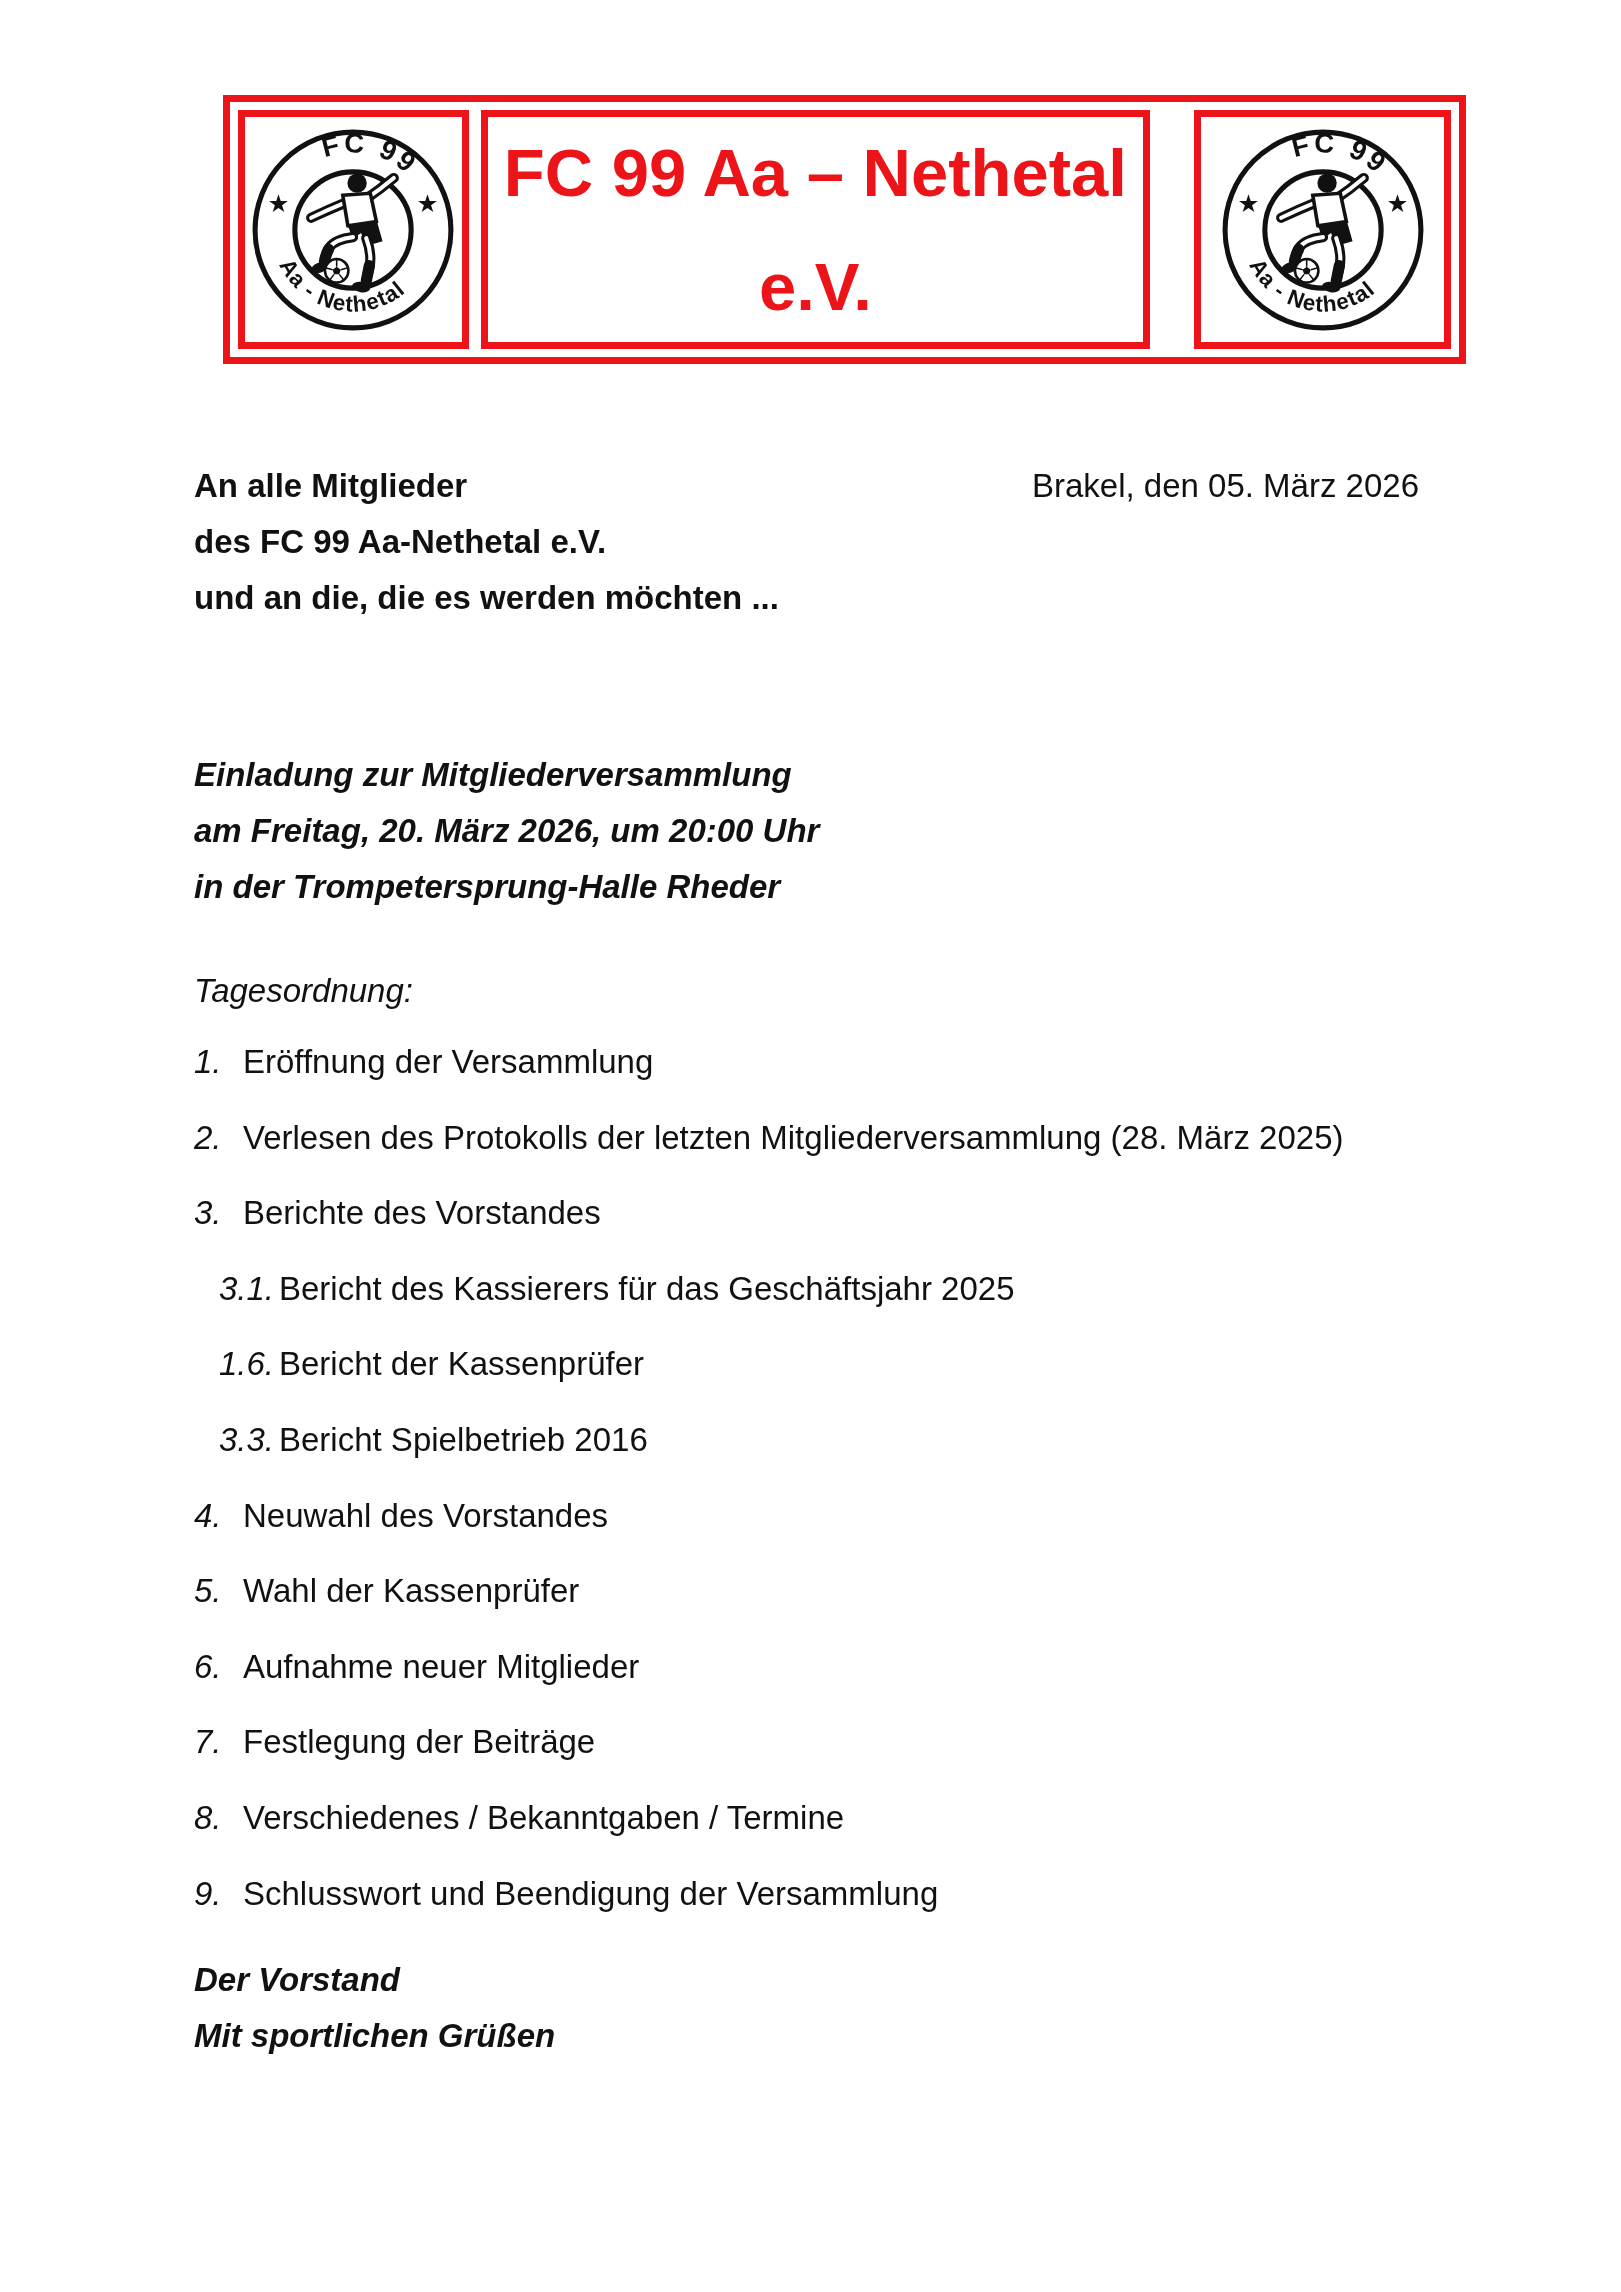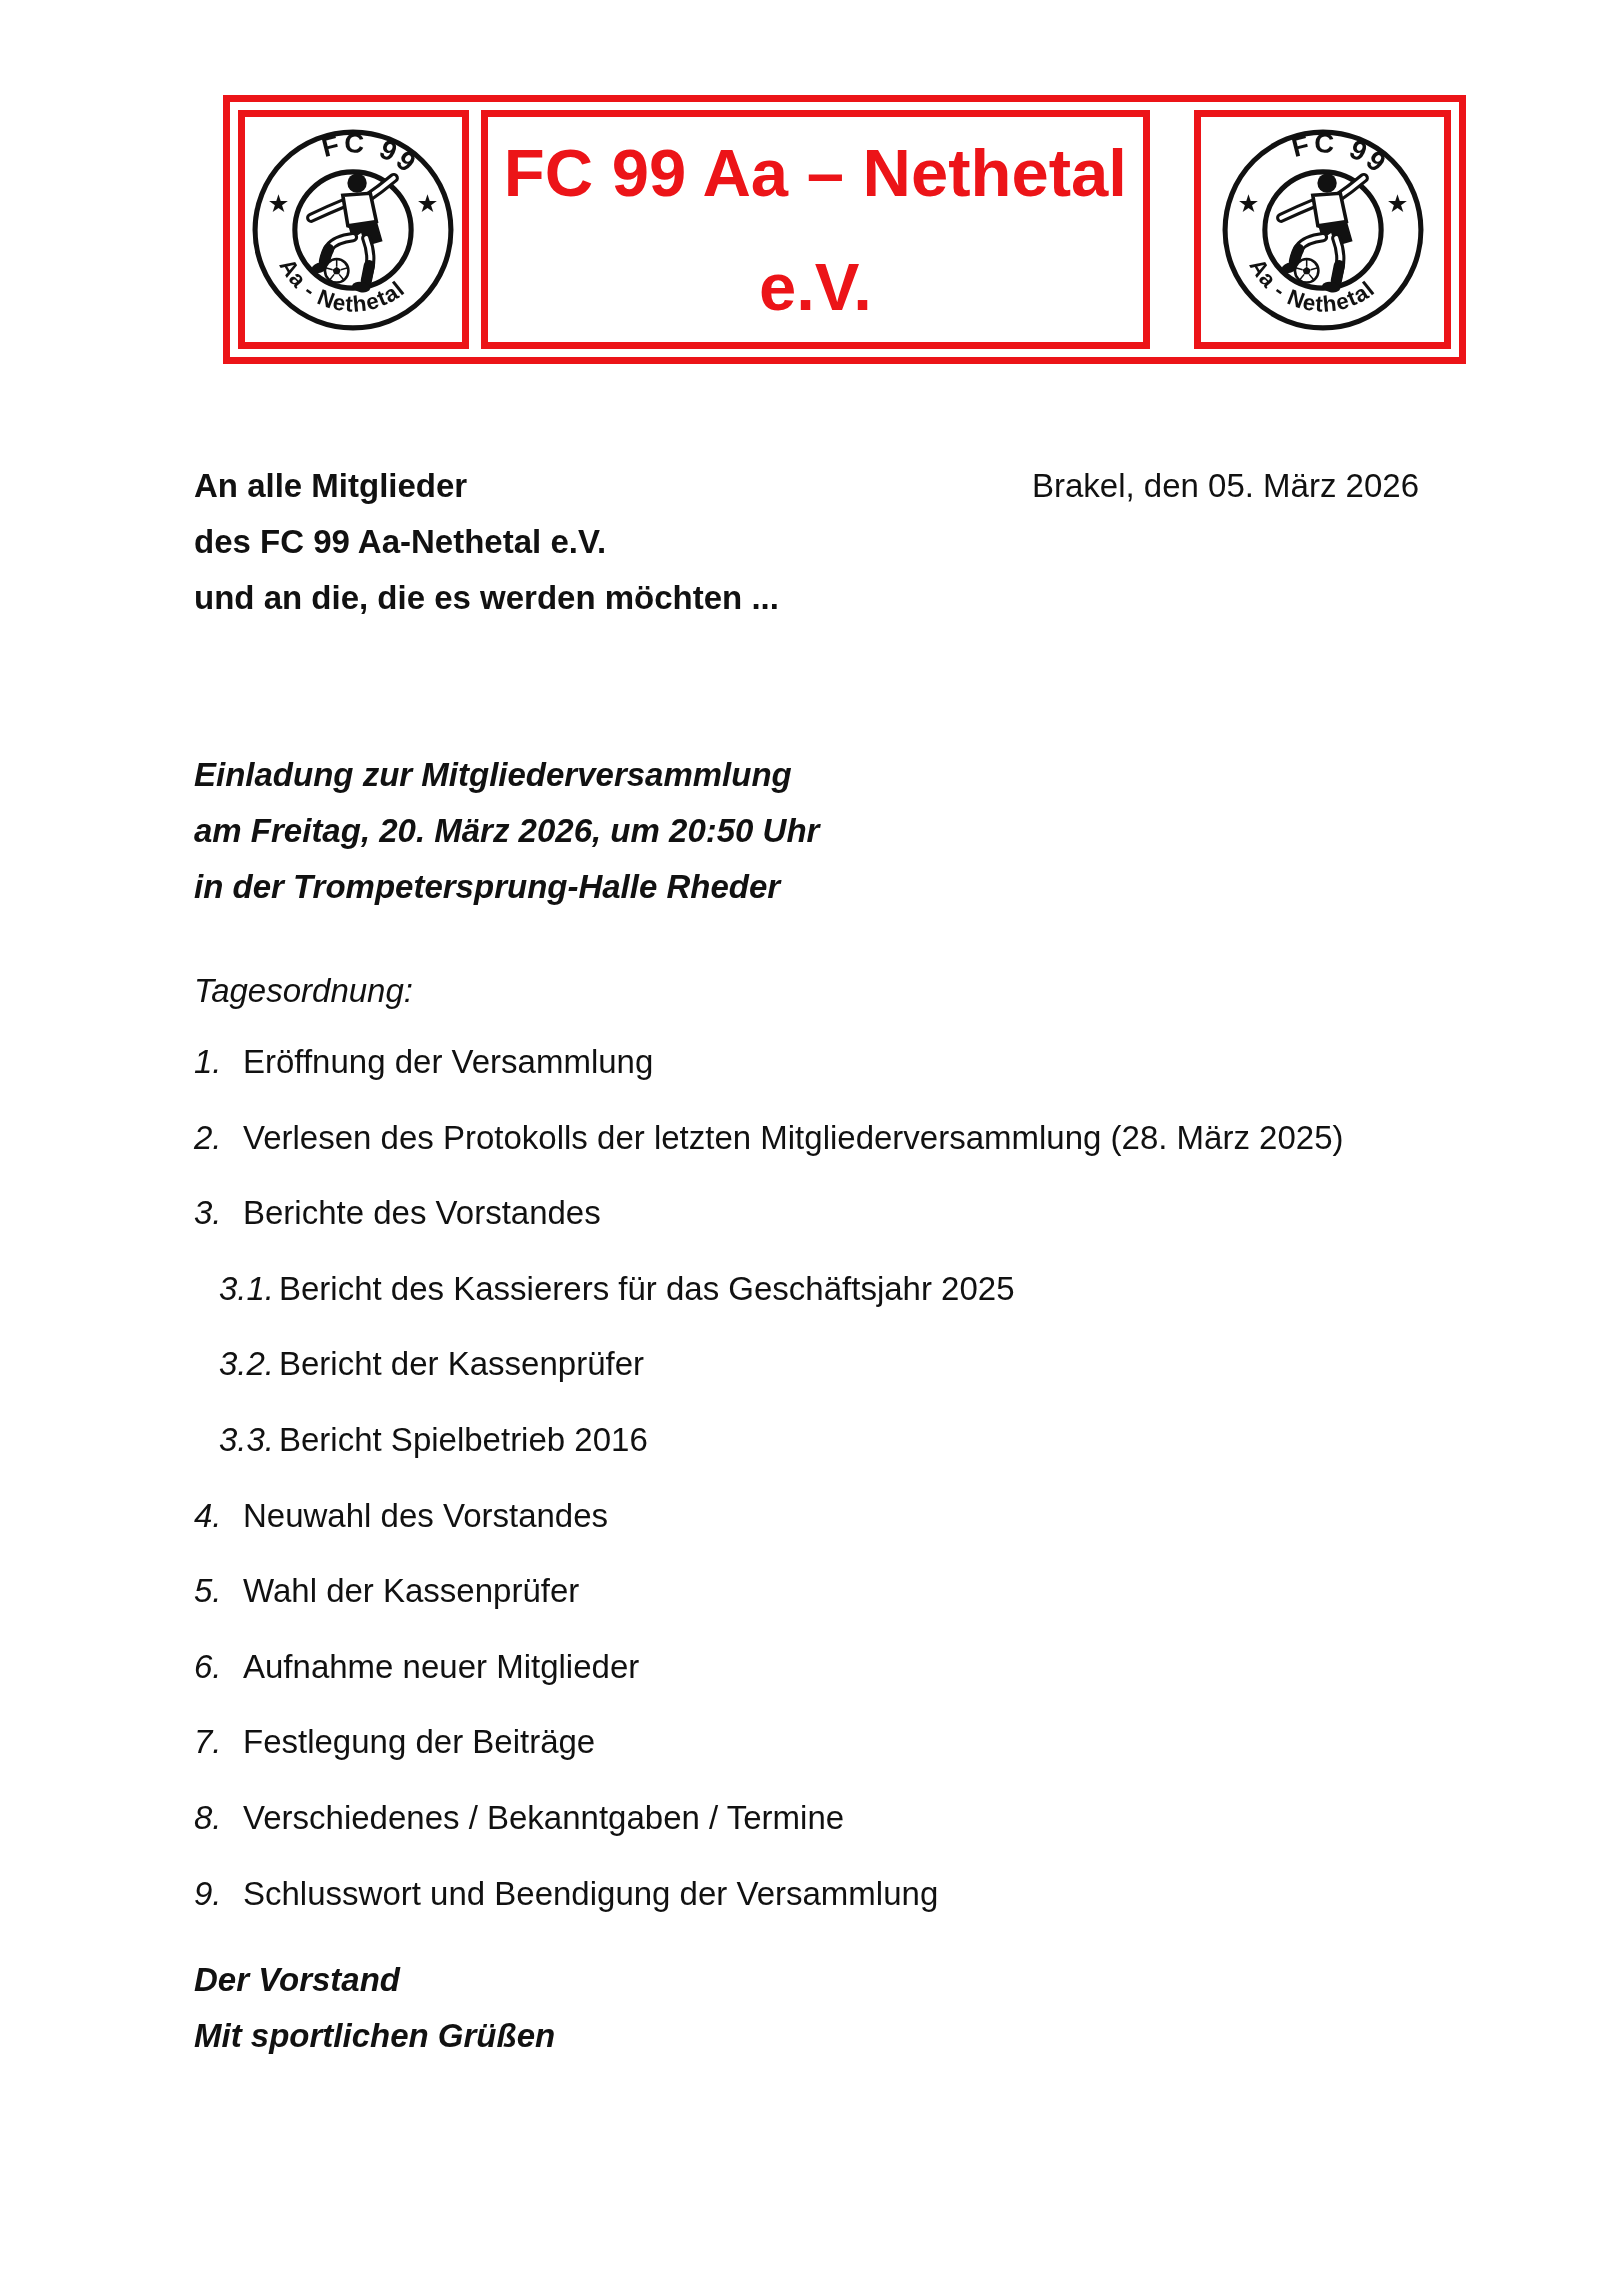--- a/index.html
+++ b/index.html
@@ -138,21 +138,21 @@
     <div class="recipient">
       <div>An alle Mitglieder</div>
       <div>des FC 99 Aa-Nethetal e.V.</div>
       <div>und an die, die es werden möchten ...</div>
     </div>
 
     <div class="dateline">Brakel, den 05. März 2026</div>
 
     <div class="invitation">
       <div>Einladung zur Mitgliederversammlung</div>
-      <div>am Freitag, 20. März 2026, um 20:50 Uhr</div>
+      <div>am Freitag, 20. März 2026, um 20:00 Uhr</div>
       <div>in der Trompetersprung-Halle Rheder</div>
     </div>
 
     <div class="agenda-heading">Tagesordnung:</div>
 
     <div class="agenda">
 
     <div class="agenda-item" style="">
         <span class="num">1.</span>
         <span class="txt">Eröffnung der Versammlung</span>
@@ -163,21 +163,21 @@
       </div>
         <div class="agenda-item" style="">
         <span class="num">3.</span>
         <span class="txt">Berichte des Vorstandes</span>
       </div>
         <div class="agenda-item sub" style="">
         <span class="num">3.1.</span>
         <span class="txt">Bericht des Kassierers für das Geschäftsjahr 2025</span>
       </div>
         <div class="agenda-item sub" style="">
-        <span class="num">3.2.</span>
+        <span class="num">1.6.</span>
         <span class="txt">Bericht der Kassenprüfer</span>
       </div>
         <div class="agenda-item sub" style="">
         <span class="num">3.3.</span>
         <span class="txt">Bericht Spielbetrieb 2016</span>
       </div>
         <div class="agenda-item" style="">
         <span class="num">4.</span>
         <span class="txt">Neuwahl des Vorstandes</span>
       </div>

